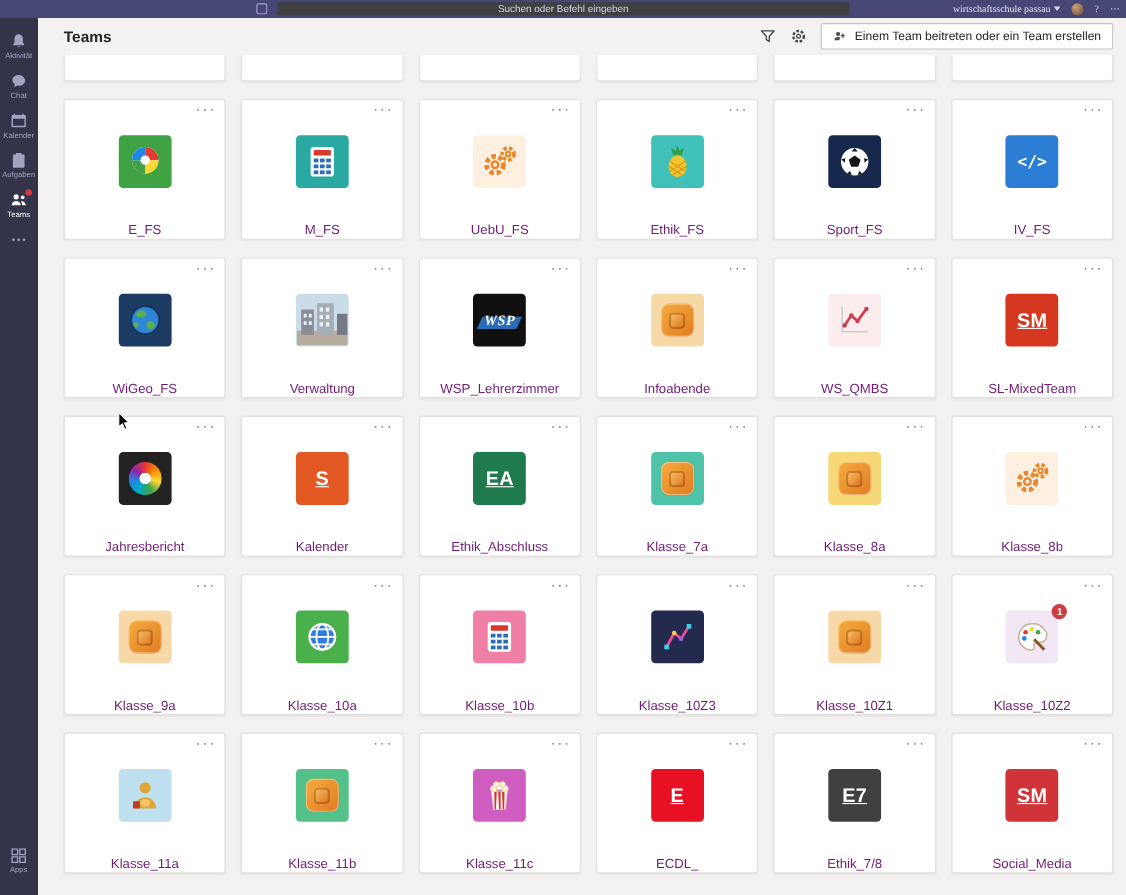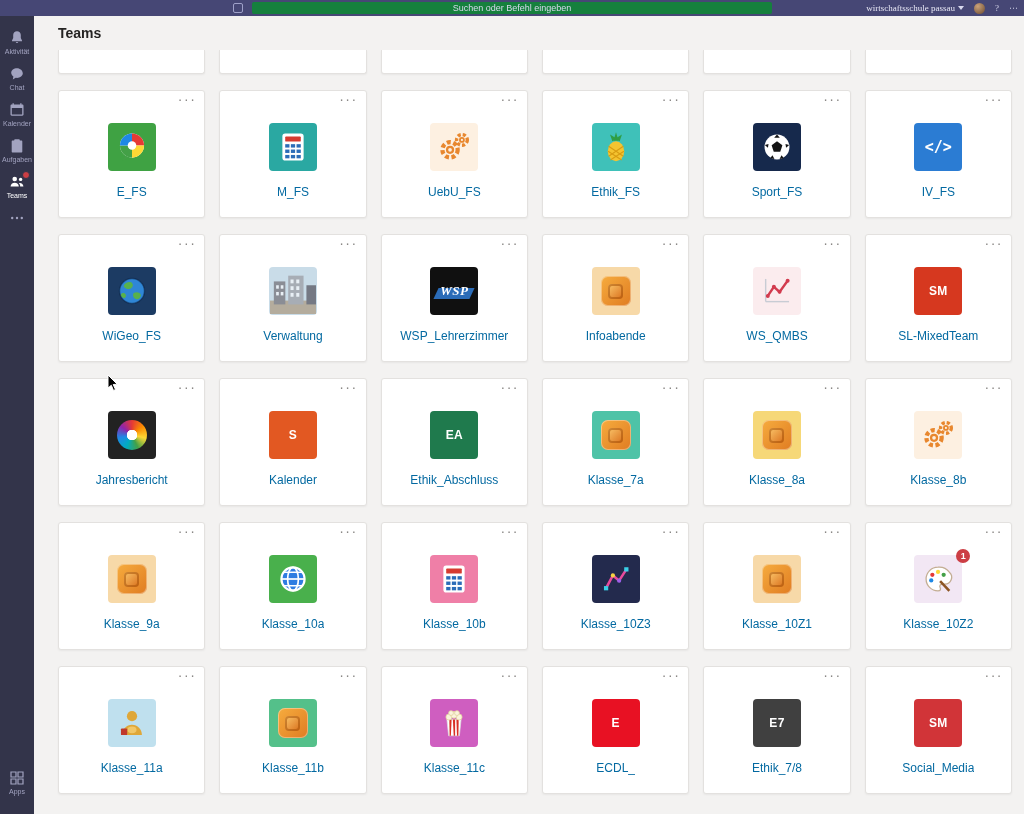--- a/index.html
+++ b/index.html
@@ -4,21 +4,21 @@
 <style>
   * { margin:0; padding:0; box-sizing:border-box; }
   html,body { width:1024px; height:814px; overflow:hidden; background:#f3f2f1;
               font-family:"Liberation Sans", sans-serif; }
 
   
   .titlebar { position:fixed; top:0; left:0; right:0; height:16px; background:#464775; z-index:20; }
   .tb-left-icon { position:absolute; left:233px; top:3px; width:10px; height:10px;
                   border:1px solid #9fa1c9; border-radius:2px; }
   .search { position:absolute; left:50%; top:2px; transform:translateX(-50%);
-            width:520px; height:12px; background:#15803d; border:none; border-radius:2px;
+            width:520px; height:12px; background:#404040; border:none; border-radius:2px;
             color:#fff; font-size:9px; text-align:center; outline:none; font-family:inherit; }
   .search::placeholder { color:#d8d9ee; }
   .tb-right { position:absolute; right:6px; top:0; height:16px; display:flex; align-items:center;
               gap:10px; color:#e6e6f4;font-family:Liberation Serif, serif; }
   .org { font-size:9px; display:flex; align-items:center; gap:3px; white-space:nowrap; }
   .chev { width:0; height:0; border-left:3px solid transparent; border-right:3px solid transparent;
           border-top:4px solid #d8d9ee; }
   .tb-avatar { width:11px; height:11px; border-radius:50%;
                background:radial-gradient(circle at 35% 30%, #caa27a, #6b4a2f); }
   .tb-ico { font-size:9px; line-height:1; color:#d8d9ee; cursor:pointer; }
@@ -54,29 +54,29 @@
   .card { position:relative; height:128px; background:#fff; border:1px solid #e3e1df; border-radius:3px;
           box-shadow:0 1px 2px rgba(0,0,0,.05); display:flex; flex-direction:column; align-items:center;
           cursor:pointer; }
   .card.stub { height:24px; border-top:none; border-radius:0 0 3px 3px; }
   .card-menu { position:absolute; top:0; right:8px; color:#8a8886; font-size:14px; letter-spacing:1.5px;
                line-height:16px; cursor:pointer; }
   .avatar { width:48px; height:48px; margin-top:32px; border-radius:4px; position:relative;
             display:flex; align-items:center; justify-content:center; }
   .av-inner { width:100%; height:100%; display:flex; align-items:center; justify-content:center; }
   .avatar svg { display:block; }
-  .team-name { margin-top:14px; font-size:12px; color:#0369a1; max-width:140px; overflow:hidden;
+  .team-name { margin-top:31px; font-size:12px; color:#701a75; max-width:140px; overflow:hidden;
                white-space:nowrap; text-overflow:ellipsis; }
   .team-name.bold { font-weight:400; }
   .av-badge { position:absolute; top:-6px; right:-8px; min-width:14px; height:14px; border-radius:7px;
               background:#cc3e44; color:#fff; font-size:9px; font-weight:700; display:flex;
               align-items:center; justify-content:center; padding:0 3px; }
 
   
-  .av-letters { color:#fff; font-weight:700; font-size:12px; letter-spacing:.3px; }
+  .av-letters { color:#fff; font-weight:700; font-size:18px; letter-spacing:.3px;text-decoration:underline; }
   .av-code { color:#fff; font-weight:700; font-size:15px; font-family:"DejaVu Sans Mono", monospace; }
   .app-outer { width:30px; height:30px; border-radius:7px;
                background:linear-gradient(135deg,#f6ac3e,#e07c22);
                display:flex; align-items:center; justify-content:center;
                box-shadow:inset 0 0 0 1px rgba(255,255,255,.35); }
   .app-inner { width:15px; height:15px; border-radius:4px;
                background:linear-gradient(135deg,#fbc66b,#d96f1b);
                box-shadow:inset 0 0 0 2px rgba(166,82,8,.55); }
   .av-wheel { width:30px; height:30px; border-radius:50%;
               background:radial-gradient(circle,#ffffff 0 24%, rgba(0,0,0,0) 25%),
@@ -167,20 +167,41 @@
           <path d="M2 2h5v5H2zM9 2h5v5H9zM2 9h5v5H2zM9 9h5v5H9z" fill="none" stroke="currentColor" stroke-width="1.2"></path>
         </svg>
     </span>
     <span class="s-label">Apps</span>
   </div>
 </nav>
 
 <main class="main">
   <div class="main-header">
     <span class="main-title">Teams</span>
+    <div class="header-actions">
+      <span class="icon-btn">
+        <svg viewBox="0 0 16 16">
+            <path d="M2.2 3h11.6L9.4 8v4.6L6.6 11V8z" fill="none" stroke="currentColor" stroke-width="1.2" stroke-linejoin="round"></path>
+          </svg>
+      </span>
+      <span class="icon-btn">
+        <svg viewBox="0 0 16 16">
+            <circle cx="8" cy="8" r="4.8" fill="none" stroke="currentColor" stroke-width="2.2" stroke-dasharray="2.4 1.6"></circle>
+            <circle cx="8" cy="8" r="1.7" fill="none" stroke="currentColor" stroke-width="1.2"></circle>
+          </svg>
+      </span>
+      <button class="join-btn">
+        <svg viewBox="0 0 16 16">
+            <circle cx="5.6" cy="5.6" r="2.1"></circle>
+            <path d="M1.8 12.2c0-2 1.7-3.5 3.8-3.5 1 0 1.9.3 2.6.9-.9.7-1.4 1.6-1.5 2.6z"></path>
+            <path d="M11.2 5.2v1.6h1.6V8h-1.6v1.6H9.8V8H8.2V6.8h1.6V5.2z"></path>
+          </svg>
+        <span>Einem Team beitreten oder ein Team erstellen</span>
+      </button>
+    </div>
   </div>
   <div class="grid">
       <div class="card stub"></div>
       <div class="card stub"></div>
       <div class="card stub"></div>
       <div class="card stub"></div>
       <div class="card stub"></div>
       <div class="card stub"></div>
       <div class="card">
         <span class="card-menu">···</span>

